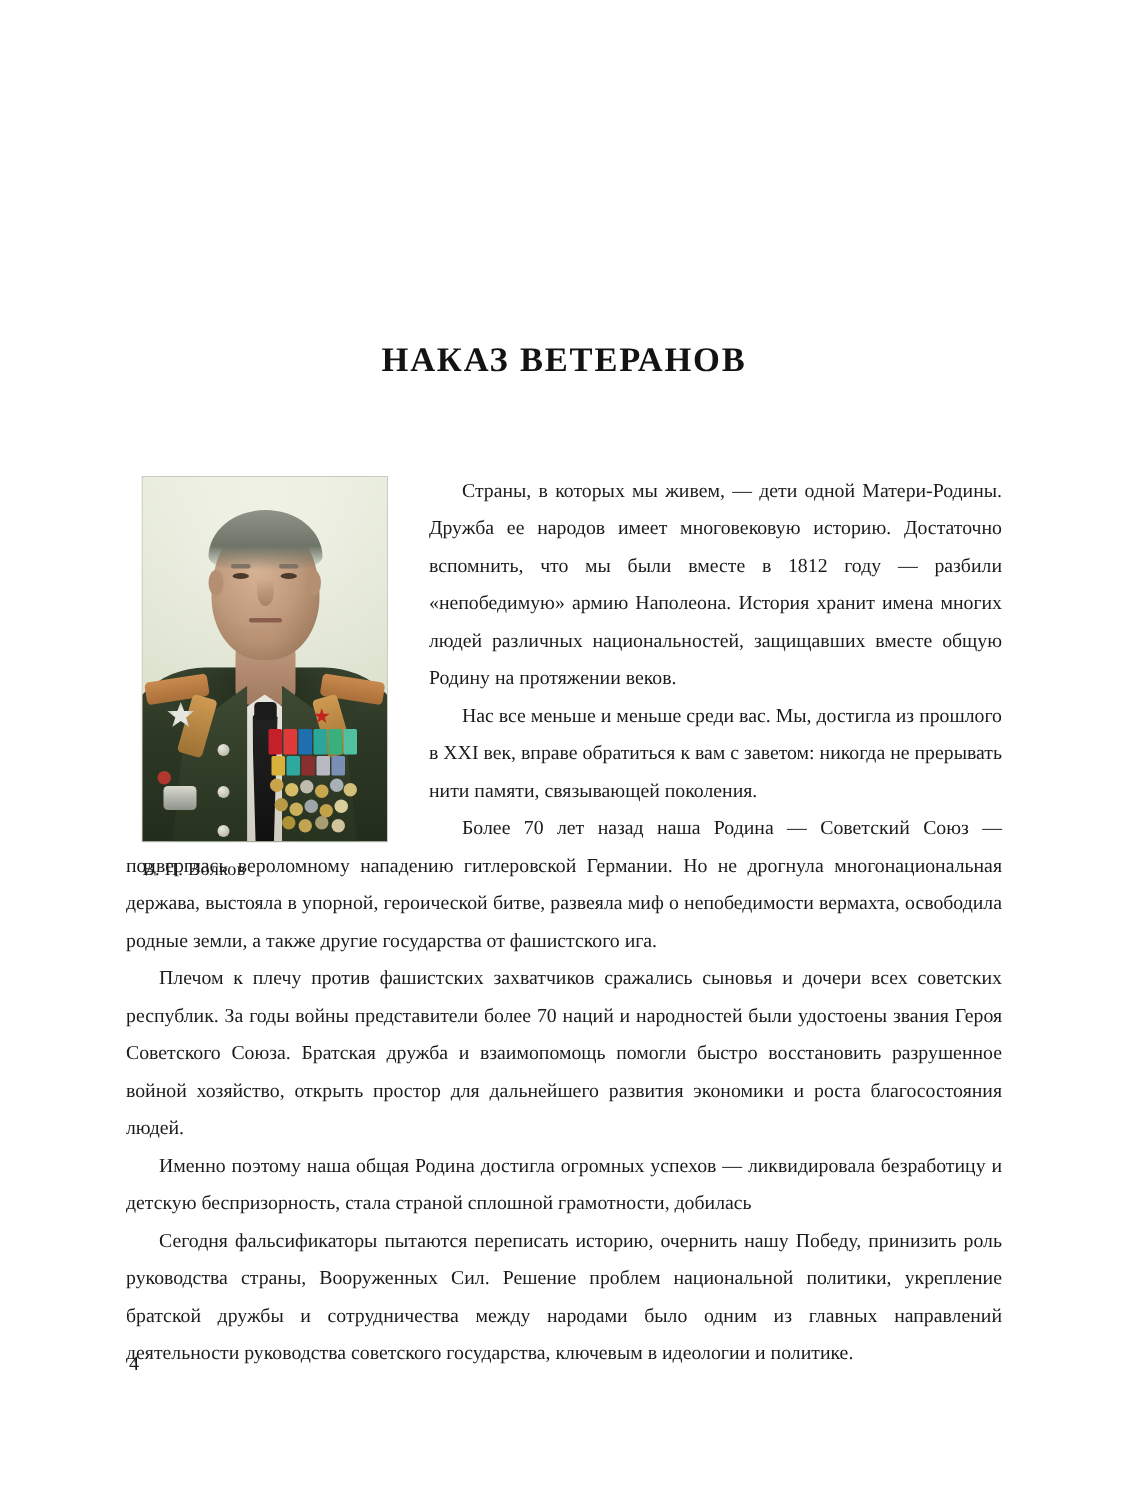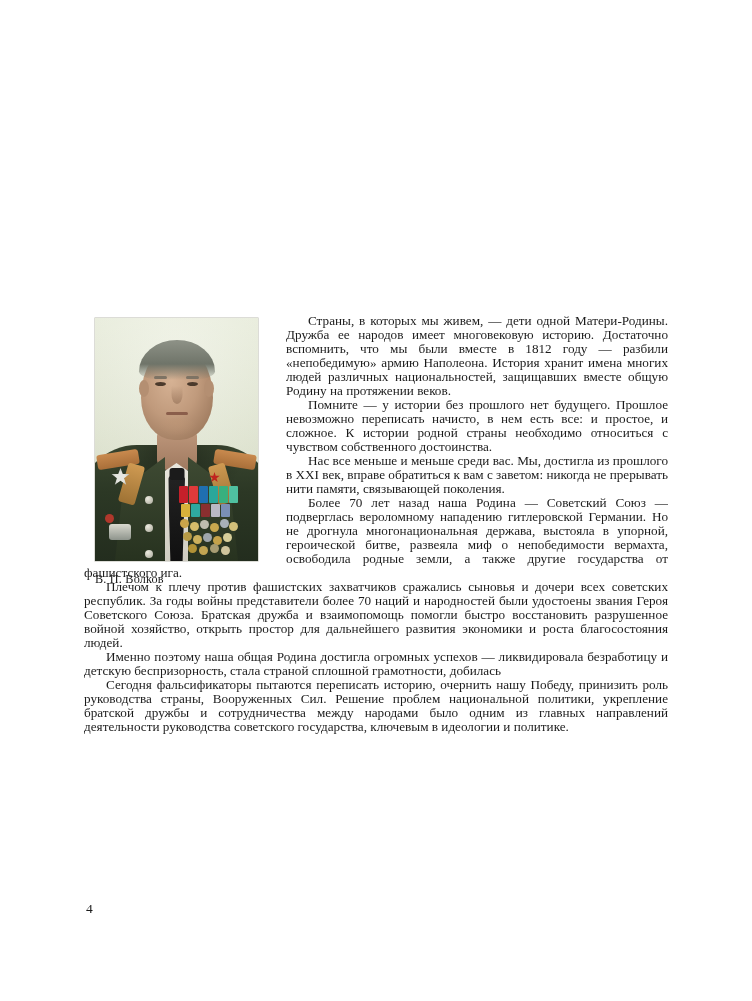--- a/index.html
+++ b/index.html
@@ -50,21 +50,21 @@
     letter-spacing: 0.05px;
   }
 
   
   .body-block {
     position: absolute;
     left: 84px;
     top: 314px;
     width: 584px;
     font-size: 13.2px;
-    line-height: 14px;
+    line-height: 25px;
     text-align: justify;
     color: #1b1b1b;
     hyphens: manual;
   }
 
   .body-block p {
     margin: 0;
     text-indent: 22px;
   }
 
@@ -315,20 +315,21 @@
     top: 901px;
     font-size: 13.5px;
     color: #1b1b1b;
   }
 </style>
 </head>
 <body>
 
 <div class="page">
 
+  <h1 class="doc-title">НАКАЗ ВЕТЕРАНОВ</h1>
 
 
   <div class="body-block">
 
     <div class="portrait-wrap">
       <div class="portrait">
         <div class="ph-bg"></div>
 
         <div class="ph-torso"></div>
         <div class="ph-torso-shade"></div>
@@ -398,21 +399,20 @@
 
           <div class="med" style="left:9px;  top:58px; background:#b09236;"></div>
           <div class="med" style="left:20px; top:60px; background:#c2a552;"></div>
           <div class="med" style="left:31px; top:58px; background:#a79c72;"></div>
           <div class="med" style="left:42px; top:60px; background:#cfc49c;"></div>
         </div>
       </div>
     </div>
 
     <p>Страны, в которых мы живем, — дети одной Матери-Родины. Дружба ее народов имеет многовековую историю. Достаточно вспомнить, что мы были вместе в 1812 году — разбили «непобедимую» армию Наполеона. История хранит имена многих людей различных национальностей, защищавших вместе общую Родину на протяжении веков.</p>
-    <p>Помните — у истории без прошлого нет будущего. Прошлое невозможно переписать начисто, в нем есть все: и простое, и сложное. К истории родной страны необходимо относиться с чувством собственного достоинства.</p>
     <p>Нас все меньше и меньше среди вас. Мы, достигла из прошлого в XXI век, вправе обратиться к вам с заветом: никогда не прерывать нити памяти, связывающей поколения.</p>
     <p>Более 70 лет назад наша Родина — Советский Союз — подверглась вероломному нападению гитлеровской Германии. Но не дрогнула многонациональная держава, выстояла в упорной, героической битве, развеяла миф о непобедимости вермахта, освободила родные земли, а также другие государства от фашистского ига.</p>
     <p>Плечом к плечу против фашистских захватчиков сражались сыновья и дочери всех советских республик. За годы войны представители более 70 наций и народностей были удостоены звания Героя Советского Союза. Братская дружба и взаимопомощь помогли быстро восстановить разрушенное войной хозяйство, открыть простор для дальнейшего развития экономики и роста благосостояния людей.</p>
     <p>Именно поэтому наша общая Родина достигла огромных успехов — ликвидировала безработицу и детскую беспризорность, стала страной сплошной грамотности, добилась</p>
     <p>Сегодня фальсификаторы пытаются переписать историю, очернить нашу Победу, принизить роль руководства страны, Вооруженных Сил. Решение проблем национальной политики, укрепление братской дружбы и сотрудничества между народами было одним из главных направлений деятельности руководства советского государства, ключевым в идеологии и политике.</p>
   </div>
 
   <div class="caption">В. П. Волков</div>
 
   <div class="page-number">4</div>

